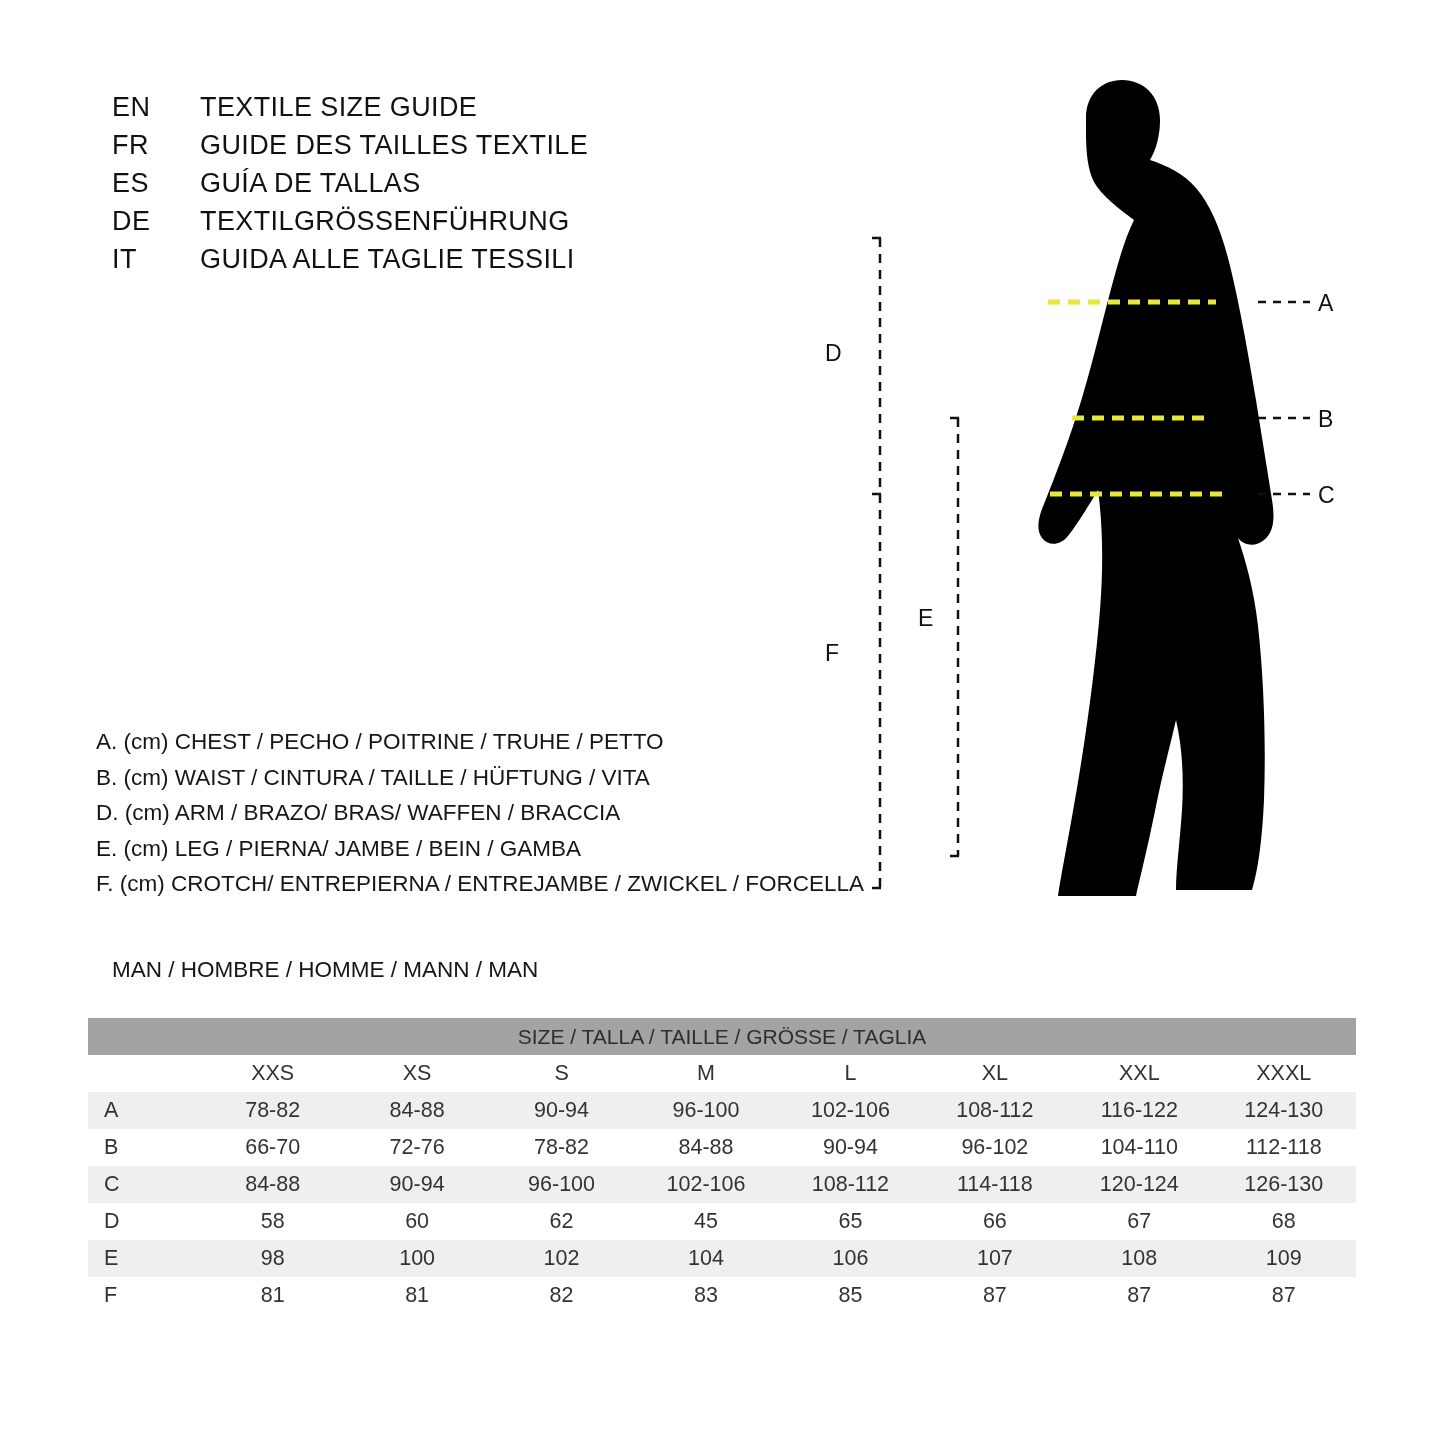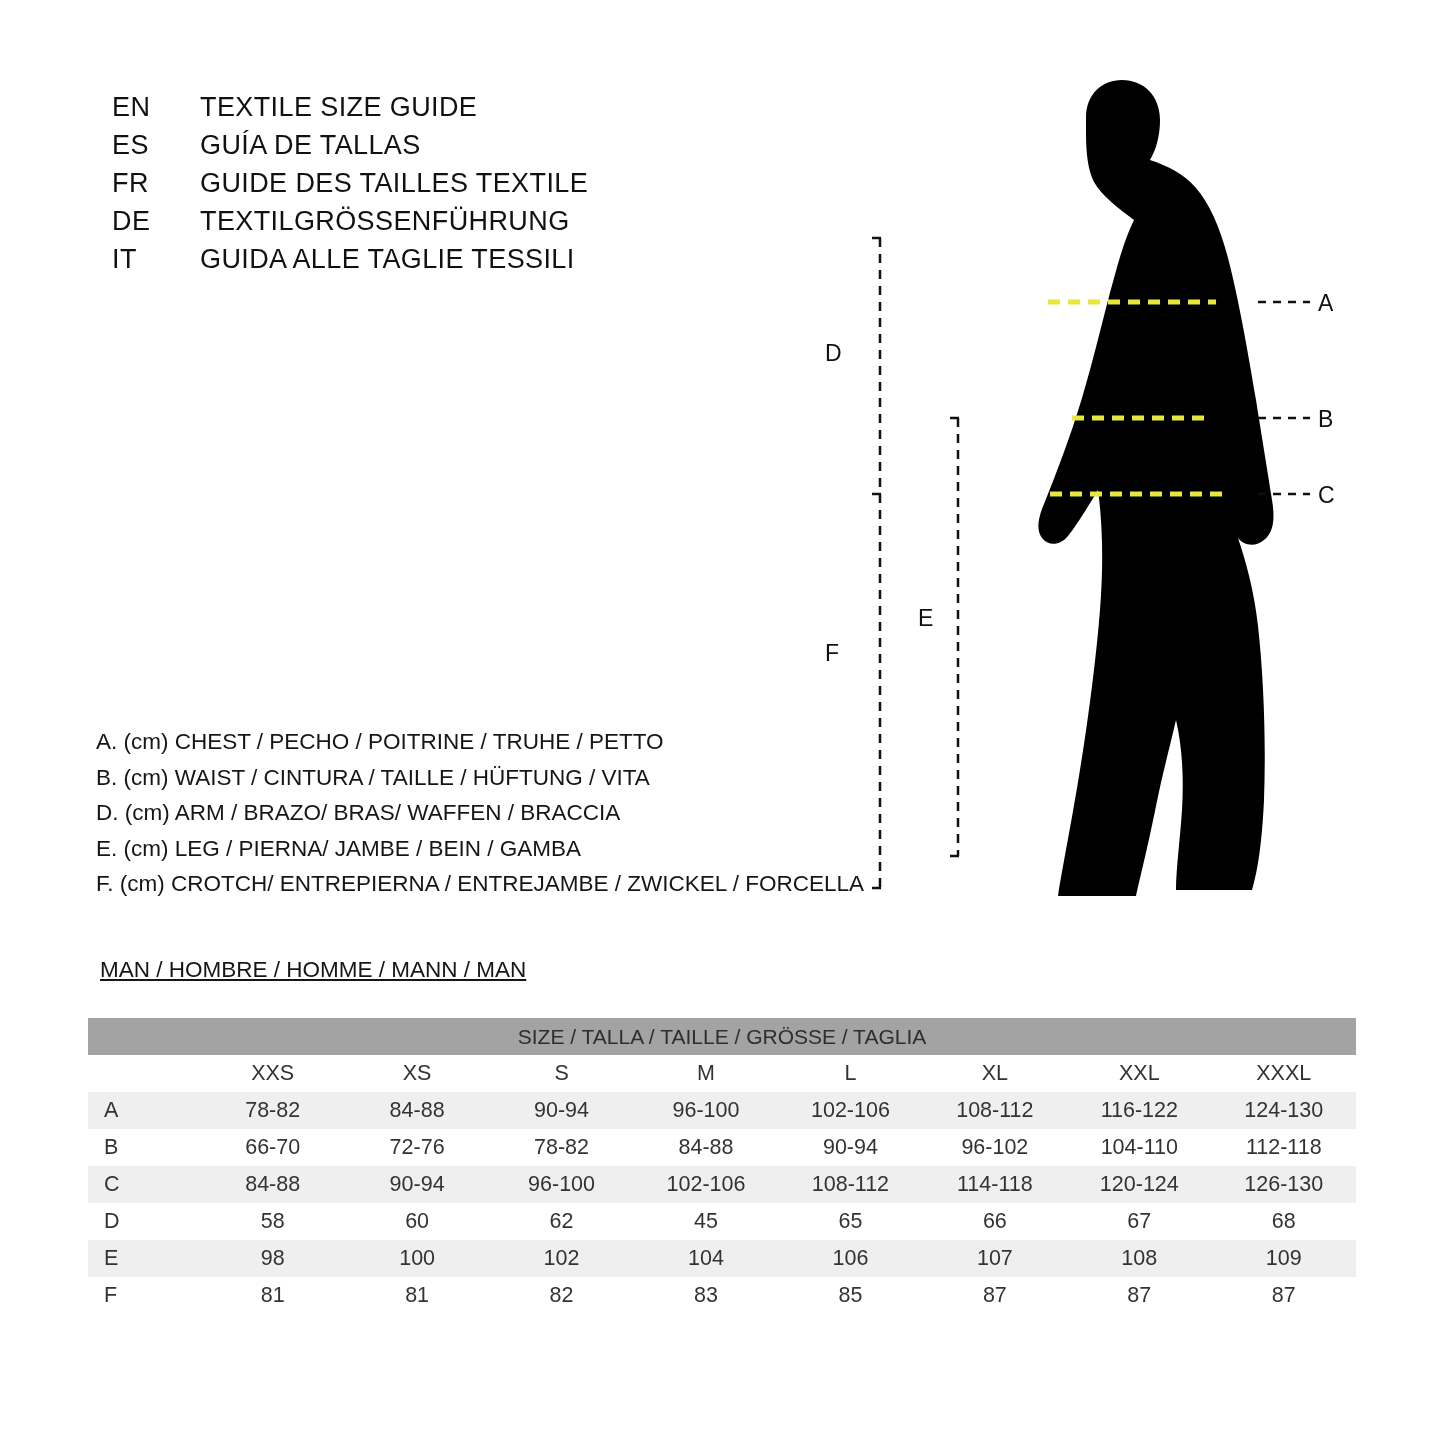--- a/index.html
+++ b/index.html
@@ -51,25 +51,24 @@
     width: 800px;
   }
   .legend-row {
     font-size: 22.5px;
     line-height: 35.5px;
     color: #161616;
     white-space: nowrap;
   }
   .gender-row {
     position: absolute;
-    left: 100px;
+    left: 112px;
     top: 957px;
     font-size: 22.5px;
     color: #161616;
-    text-decoration: underline;
   }
 
   
   .figure-area {
     position: absolute;
     left: 850px;
     top: 70px;
     width: 520px;
     height: 880px;
   }
@@ -132,26 +131,26 @@
 <body>
 
 <div id="page">
 
   <div class="title-block">
     <div class="title-row">
       <span class="title-lang">EN</span>
       <span class="title-text">TEXTILE SIZE GUIDE</span>
     </div>
     <div class="title-row">
+      <span class="title-lang">FR</span>
+      <span class="title-text">GUIDE DES TAILLES TEXTILE</span>
+    </div>
+    <div class="title-row">
       <span class="title-lang">ES</span>
       <span class="title-text">GUÍA DE TALLAS</span>
-    </div>
-    <div class="title-row">
-      <span class="title-lang">FR</span>
-      <span class="title-text">GUIDE DES TAILLES TEXTILE</span>
     </div>
     <div class="title-row">
       <span class="title-lang">DE</span>
       <span class="title-text">TEXTILGRÖSSENFÜHRUNG</span>
     </div>
     <div class="title-row">
       <span class="title-lang">IT</span>
       <span class="title-text">GUIDA ALLE TAGLIE TESSILI</span>
     </div>
   </div>

